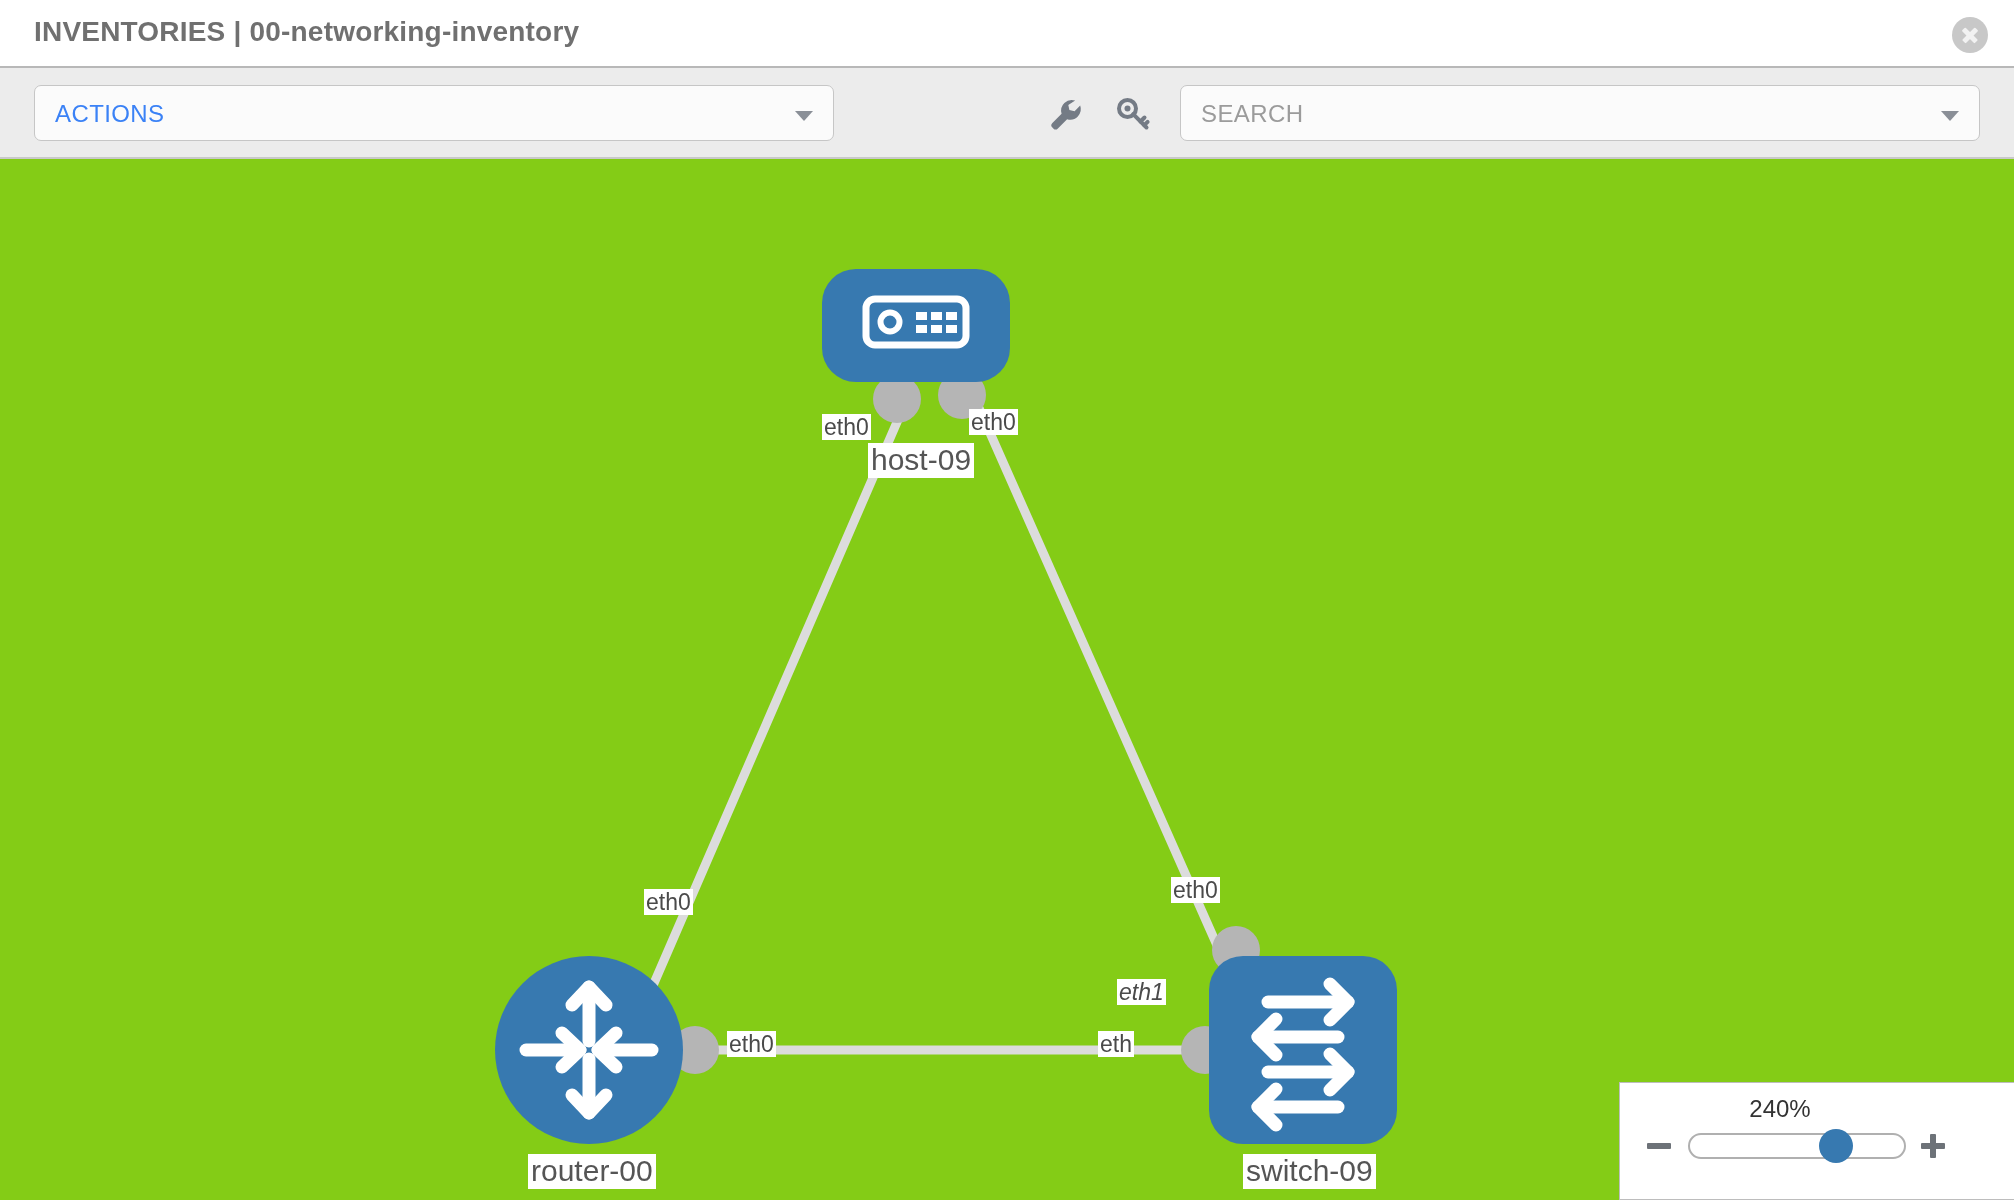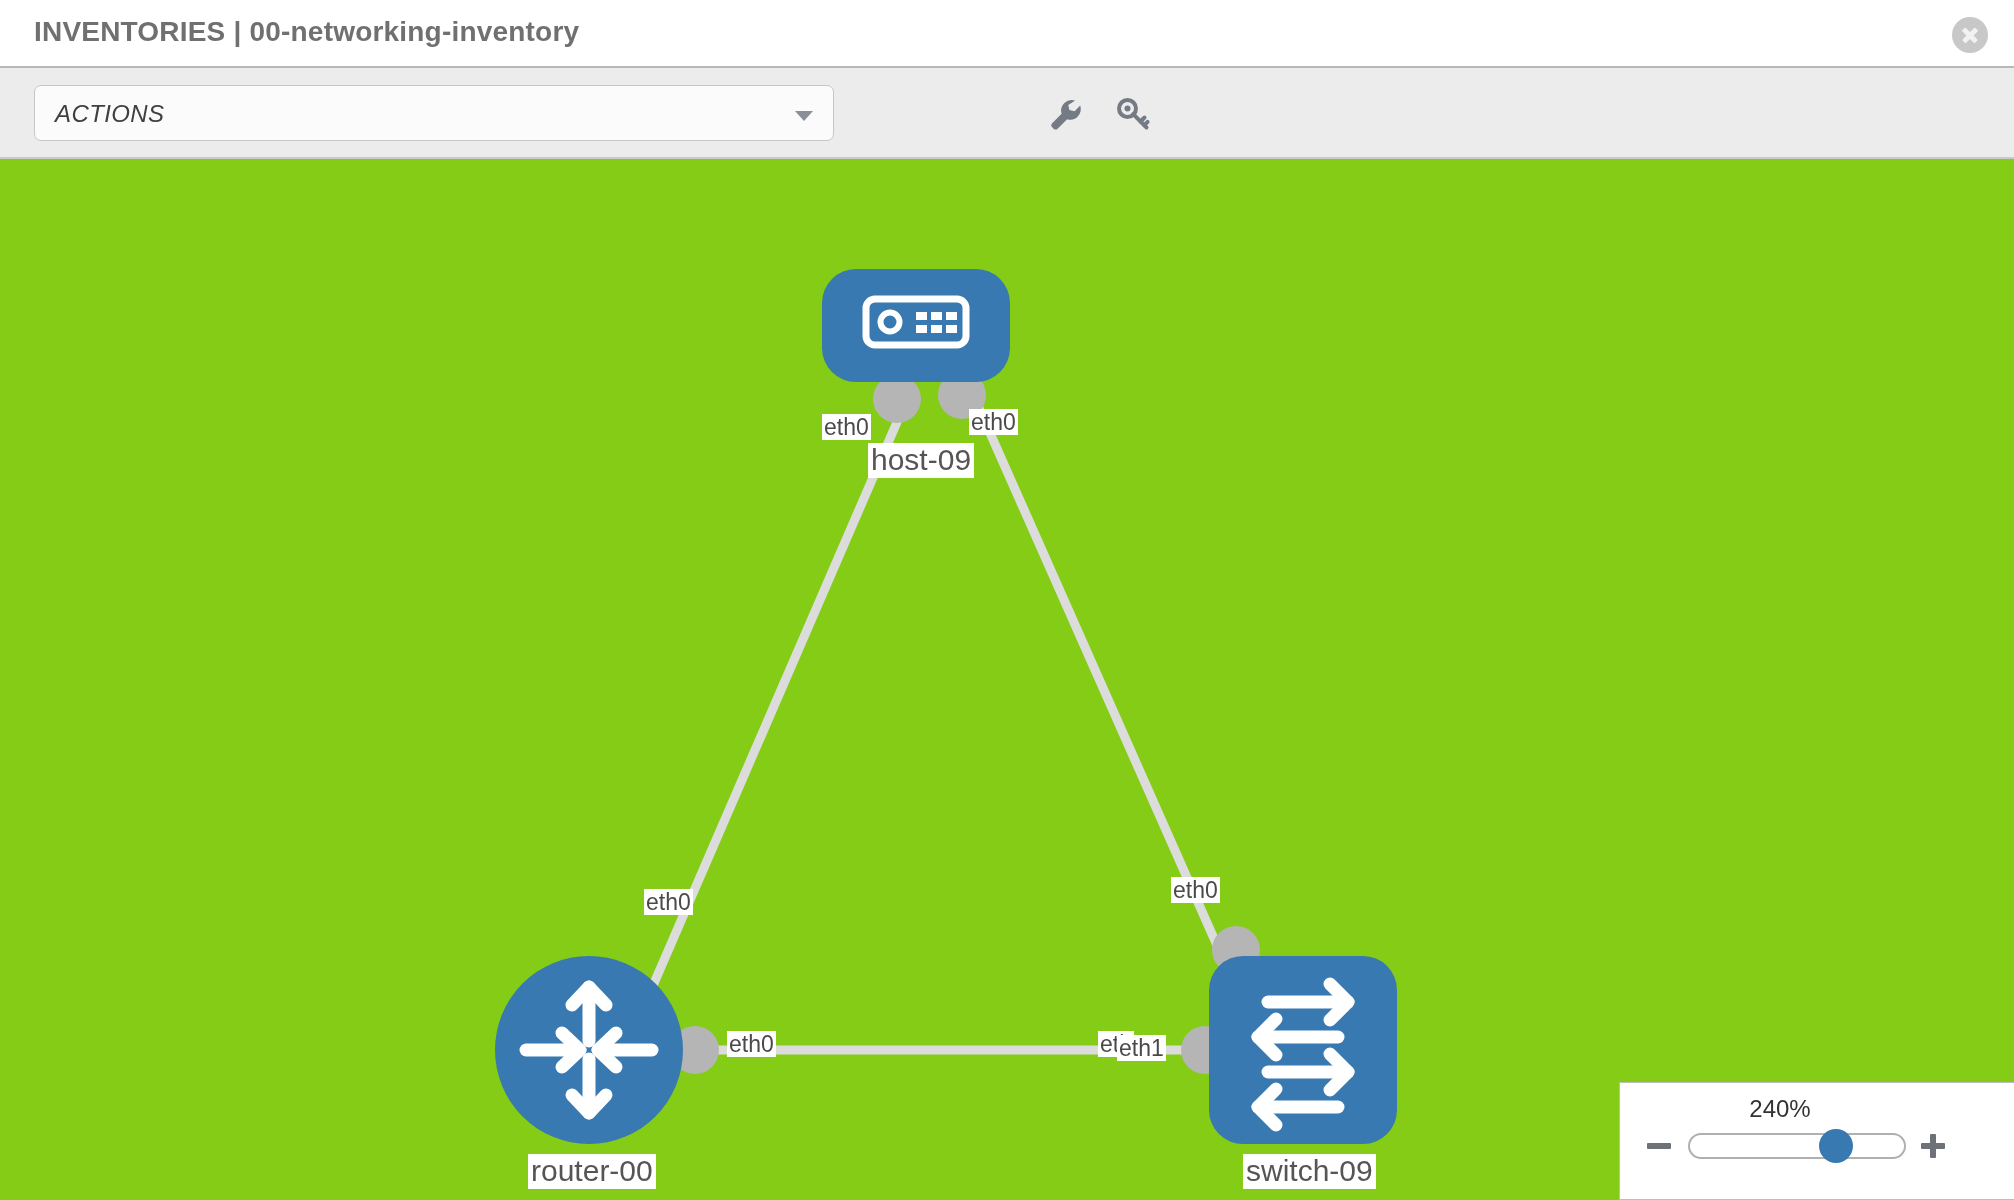--- a/index.html
+++ b/index.html
@@ -87,23 +87,22 @@
     background: #fbfbfb;
     border: 1px solid #c6c6c6;
     border-radius: 7px;
     box-sizing: border-box;
   }
   .actions-select .label {
     position: absolute;
     left: 20px;
     top: 14px;
     font-size: 24px;
-    color: #404040;
+    color: #3b82f6;
     letter-spacing: 0.4px;
-    font-style: italic;
   }
   .caret {
     position: absolute;
     right: 20px;
     top: 25px;
     width: 0; height: 0;
     border-left: 9px solid transparent;
     border-right: 9px solid transparent;
     border-top: 10px solid #8a8f97;
   }
@@ -267,20 +266,24 @@
     <div class="tool-icon" id="key-btn">
       <svg viewBox="0 0 40 40" width="40" height="40" aria-hidden="true">
         <circle cx="14.5" cy="14.5" r="8.5" fill="none" stroke="#747b85" stroke-width="4"></circle>
         <circle cx="14.5" cy="14.5" r="3" fill="#747b85"></circle>
         <path d="M20.2 20.2 L33.5 33.5" stroke="#747b85" stroke-width="4" stroke-linecap="round"></path>
         <path d="M27.5 27.5 L31.5 23.5" stroke="#747b85" stroke-width="4" stroke-linecap="round"></path>
         <path d="M31.2 31.2 L34.6 27.8" stroke="#747b85" stroke-width="4" stroke-linecap="round"></path>
       </svg>
     </div>
 
+    <div class="search-box">
+      <span class="label">SEARCH</span>
+      <span class="caret"></span>
+    </div>
   </div>
 
   <div class="canvas">
 
     <svg class="topology-svg" viewBox="0 0 2014 1041">
 
       <g>
         <line x1="907" y1="240" x2="645" y2="845" stroke="#dcdcdc" stroke-width="9" stroke-linecap="round"></line>
       </g>
       <g>
@@ -354,21 +357,21 @@
     <span class="node-label" style="left:868px; top:284px;">host-09</span>
 
     <span class="edge-label" style="left:644px; top:730px;">eth0</span>
 
     <span class="edge-label" style="left:1171px; top:718px;">eth0</span>
 
     <span class="edge-label" style="left:727px; top:872px;">eth0</span>
 
     <span class="edge-label" style="left:1098px; top:872px;">eth</span>
 
-    <span class="edge-label" style="left:1117px; top:876px;">eth1</span>
+    <span class="edge-label" style="left:1117px; top:820px;font-style:italic;">eth1</span>
 
     <span class="node-label" style="left:528px; top:995px;text-align:right;">router-00</span>
 
     <span class="node-label" style="left:1243px; top:995px;">switch-09</span>
   </div>
 
   <div class="zoom-panel">
     <div class="zoom-level">240%</div>
     <div class="zoom-minus"></div>
     <div class="zoom-track"></div>

